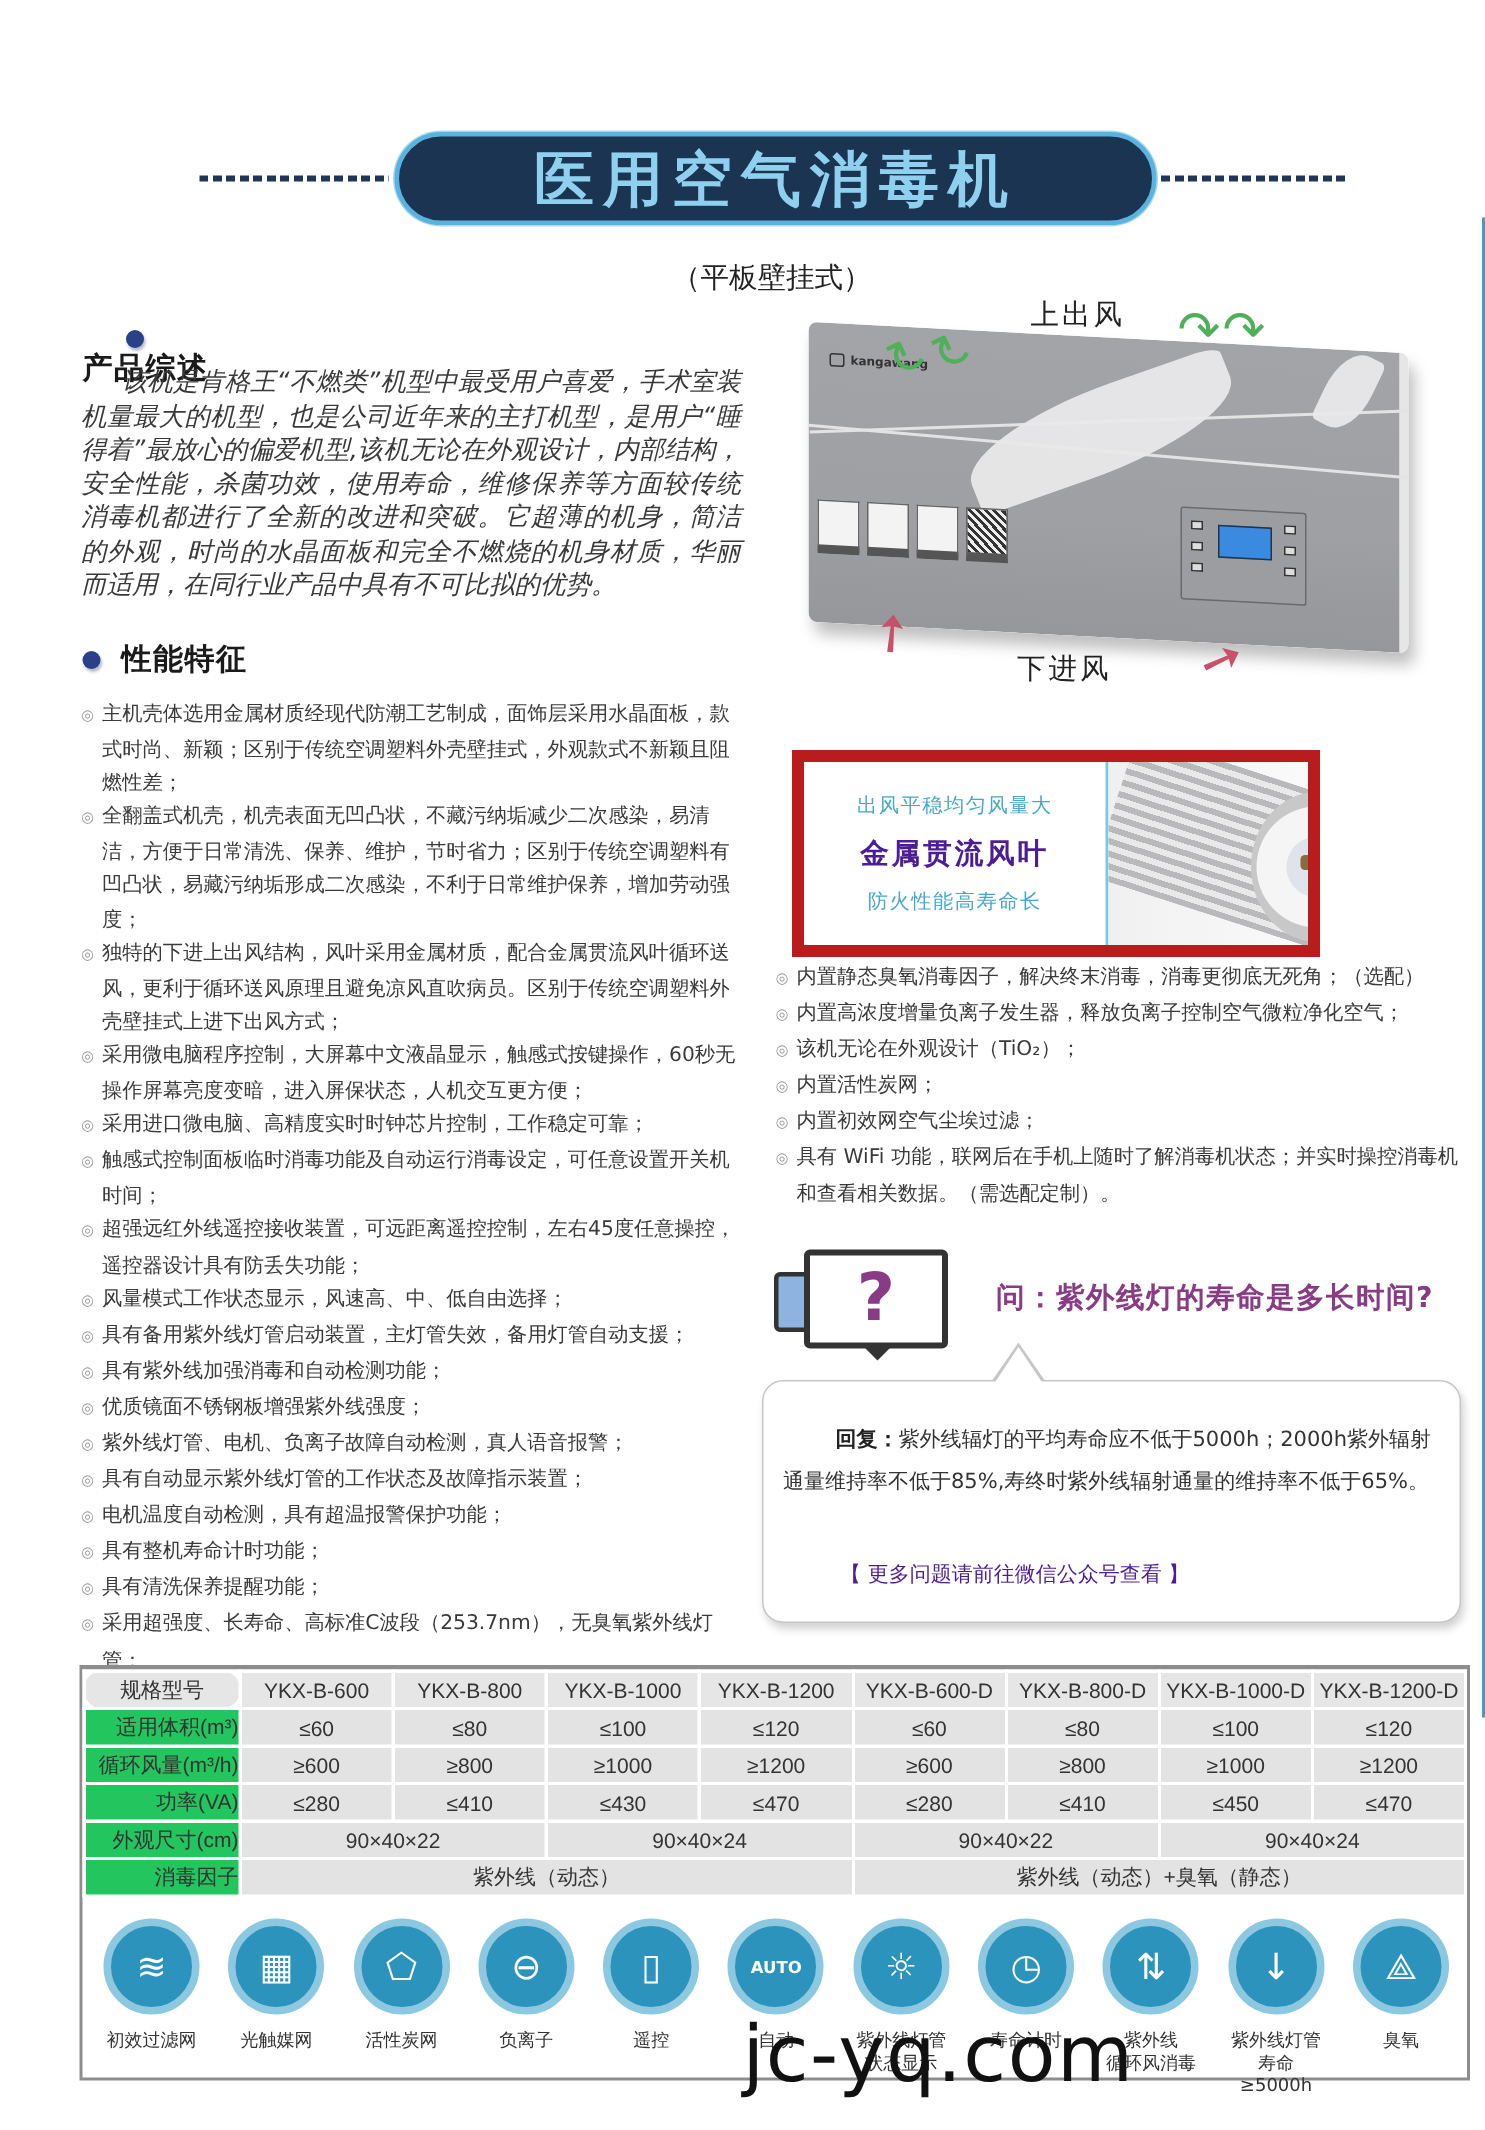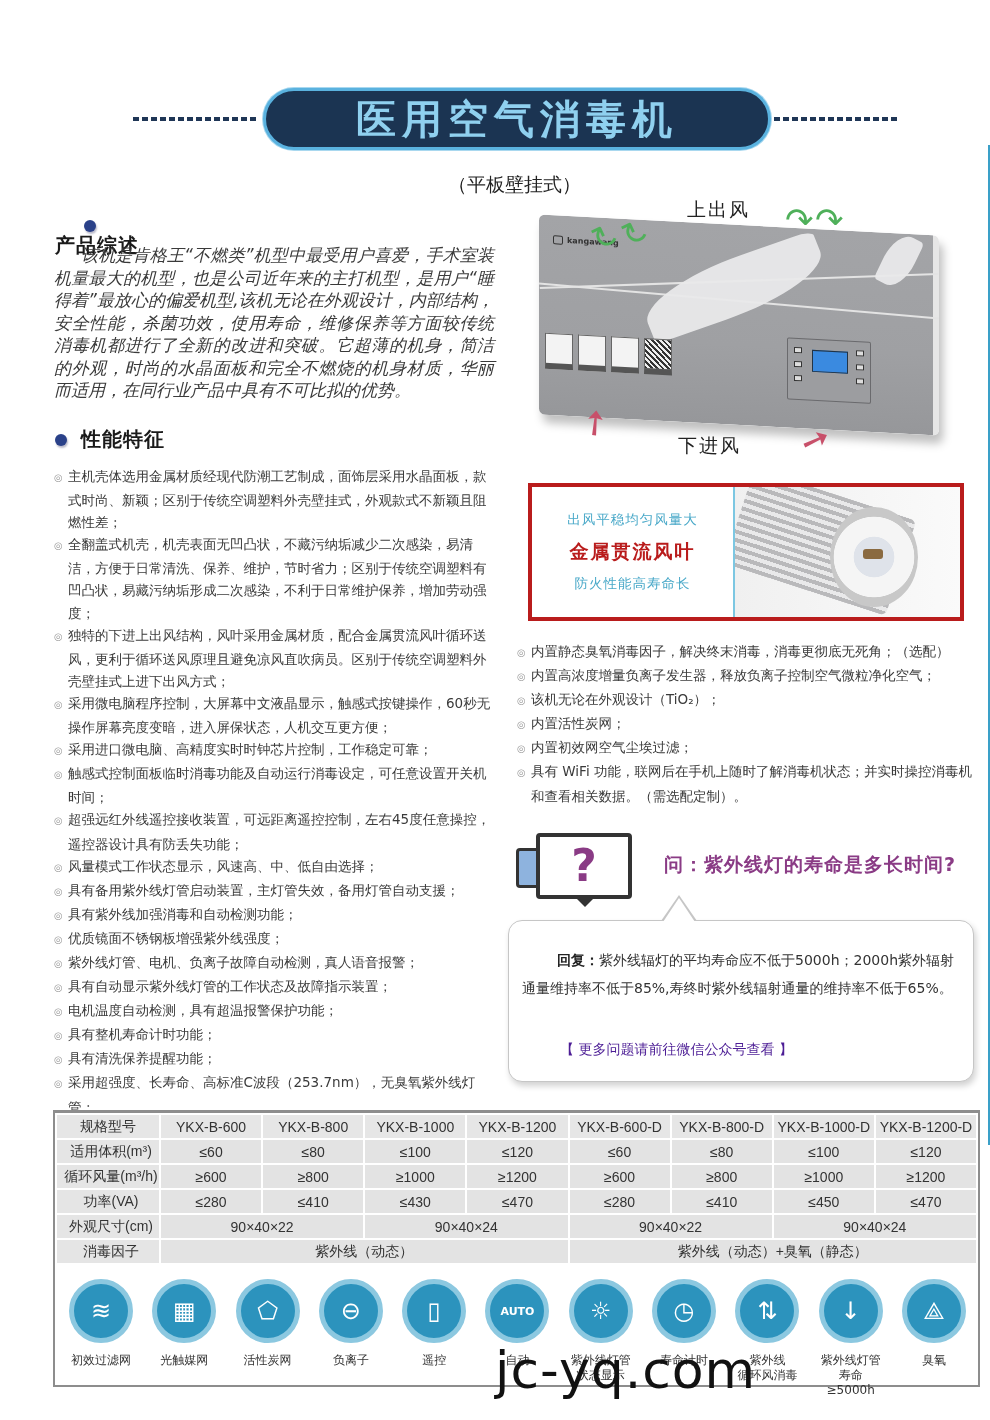--- a/index.html
+++ b/index.html
@@ -57,26 +57,26 @@
            border: 1px solid #6a6a6d; background: #9c9da0; border-radius: 2px; }
   .lcd { position: absolute; left: 24px; top: 10px; width: 36px; height: 22px; background: #3a8ae0;
          border: 1px solid #234; }
   .pbtn { position: absolute; width: 8px; height: 6px; border: 1px solid #333; background: #ddd; }
 
   .arrow { position: absolute; font-size: 34px; line-height: 1; }
   .arrow.green { color: #4fb05a; }
   .arrow.red { color: #c8506a; }
 
   
-  .fan-box { position: absolute; left: 528px; top: 483px; width: 436px; height: 138px;
-             border: 4px solid #b91c1c; display: flex; }
+  .fan-box { position: absolute; left: 528px; top: 500px; width: 352px; height: 138px;
+             border: 8px solid #b91c1c; display: flex; }
   .fan-text { width: 203px; border-right: 2px solid #7cc7e2; display: flex; flex-direction: column;
               align-items: center; justify-content: center; gap: 10px; }
   .fan-text .sm { font-size: 13.5px; color: #48a8c8; letter-spacing: 1px; }
-  .fan-text .lg { font-size: 19px; color: #b91c1c; font-weight: bold; letter-spacing: 2px; }
+  .fan-text .lg { font-size: 19px; color: #4c1d95; font-weight: bold; letter-spacing: 2px; }
   .fan-img { flex: 1; position: relative; overflow: hidden; background: linear-gradient(90deg,#f0f0f0,#fafafa); }
   .fan-drum { position: absolute; left: 0; top: 5px; width: 170px; height: 100px;
               background: repeating-linear-gradient(180deg, #b9b9bb 0 4px, #e9e9ea 4px 8px);
               transform: rotate(18deg); border-radius: 6px; }
   .fan-disk { position: absolute; left: 95px; top: 20px; width: 88px; height: 100px; border-radius: 50%;
               background: radial-gradient(circle at 50% 50%, #dfe3ea 0 30%, #f5f5f5 31% 60%, #c8c8c8 61% 100%); }
   .fan-hub { position: absolute; left: 128px; top: 62px; width: 20px; height: 10px; background: #8a6a40; border-radius: 3px; }
 
   .feature-list2 { position: absolute; left: 517px; top: 640px; width: 465px; list-style: none; }
 
@@ -100,22 +100,22 @@
                  color: #333; text-indent: 35px; }
   .answer-text b { color: #222; }
   .more { position: absolute; left: 560px; top: 1041px; font-size: 14px; color: #4c1d95; }
 
   
   .spec-wrap { position: absolute; left: 53px; top: 1110px; width: 927px; height: 277px;
                border: 2px solid #8d8d8d; border-top: 3px solid #8d8d8d; background: #fff; }
   table.spec { border-collapse: collapse; width: 100%; table-layout: fixed; }
   table.spec td { height: 25px; border: 2px solid #ffffff; font-size: 14px; color: #333; text-align: center;
                   background: #e3e3e3; white-space: nowrap; overflow: hidden; font-family: "Liberation Sans", sans-serif; }
-  table.spec td.hd { background: #e5e5e5; text-align: center; padding-left: 6px; }
-  table.spec tr:first-child td.hd { text-align: center; padding-left: 0; }
+  table.spec td.hd { background: #22c55e; text-align: right; padding-left: 6px; }
+  table.spec tr:first-child td.hd { text-align: center; padding-left: 0; border-radius: 12px; }
   table.spec tr:first-child td { background: #e6e6e6; }
 
   .icons { position: absolute; left: 10px; top: 166px; width: 905px; display: flex; justify-content: space-between; }
   .ic { width: 72px; display: flex; flex-direction: column; align-items: center; }
   .ic .circle { width: 64px; height: 64px; border-radius: 50%; background: #2c93bd; border: 5px solid #8cc8e0;
                 display: flex; align-items: center; justify-content: center; color: #fff; font-size: 24px; }
   .ic .lbl { margin-top: 10px; font-size: 12px; color: #333; text-align: center; line-height: 15px; white-space: nowrap; }
 
   .watermark { position: absolute; left: 495px; top: 1340px; font-size: 52px; color: #111;
                font-family: "DejaVu Sans", sans-serif; letter-spacing: 1px; z-index: 10; }

